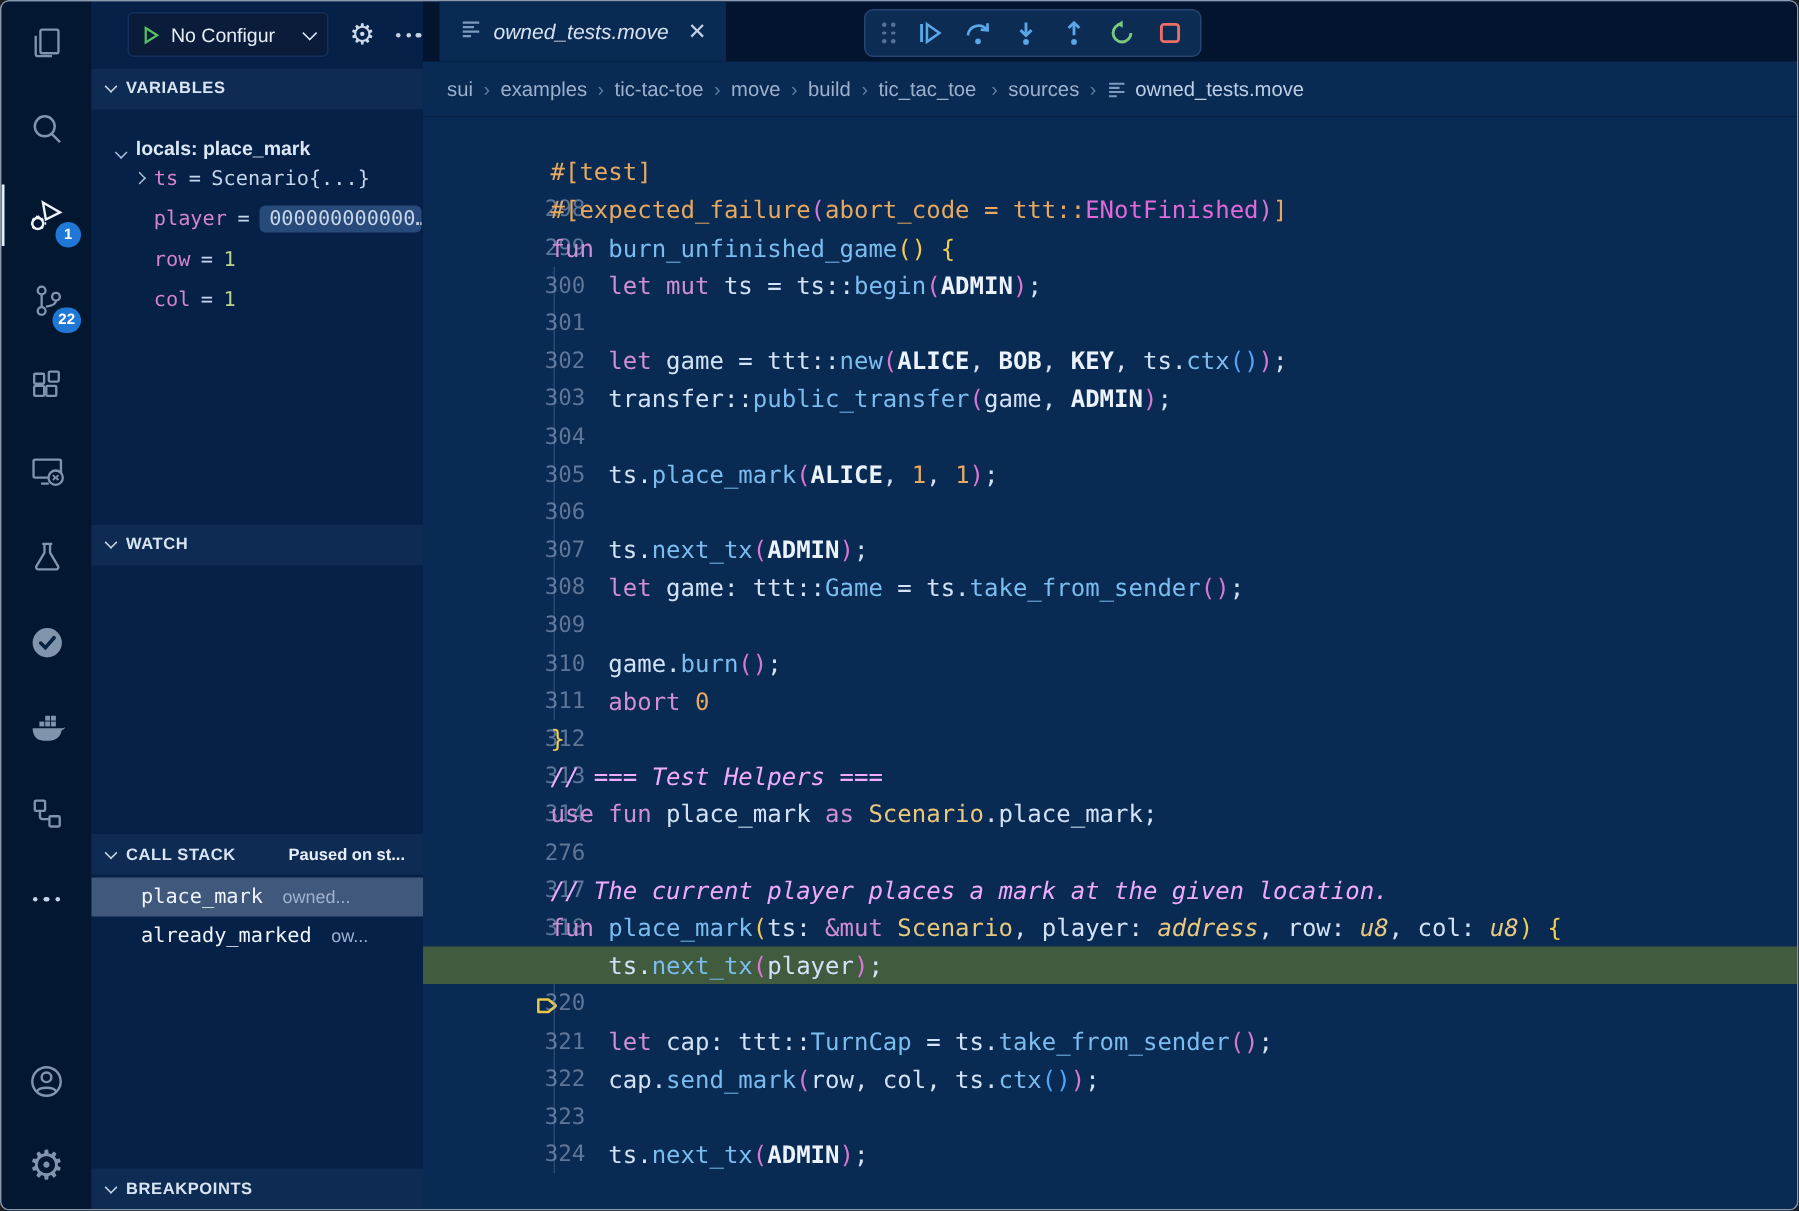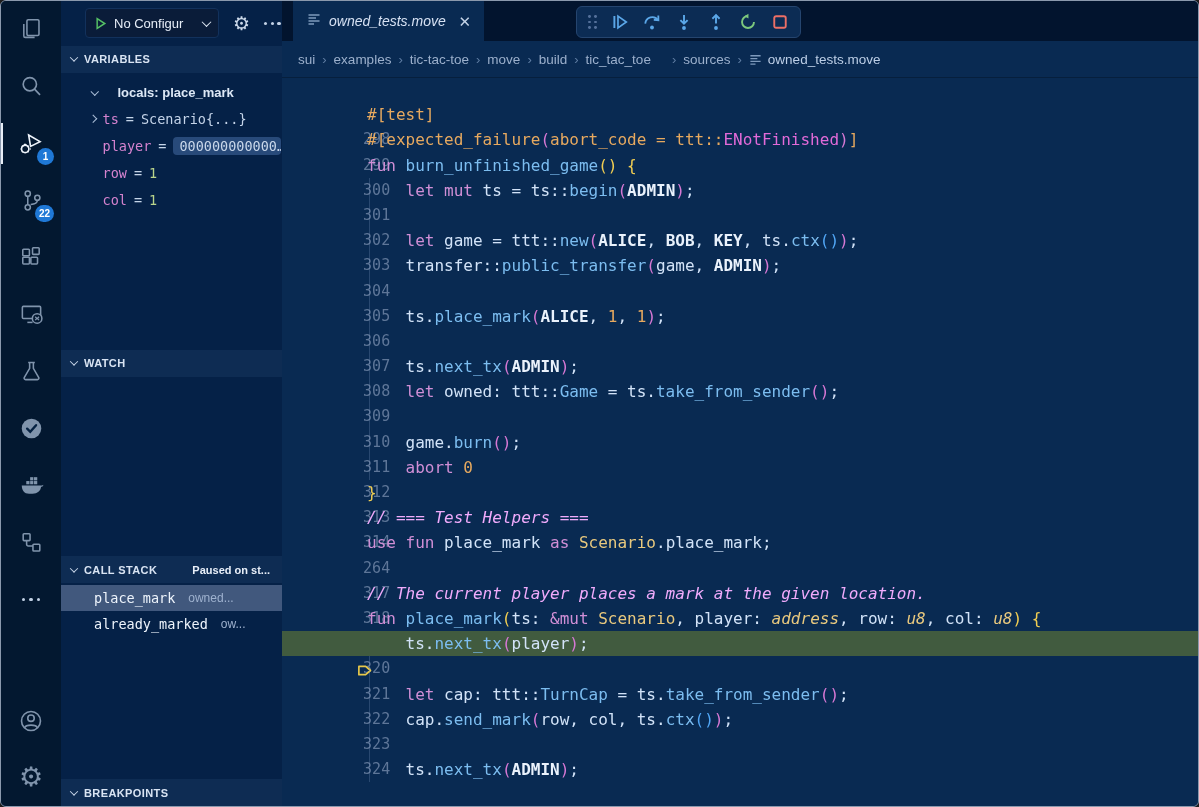--- a/index.html
+++ b/index.html
@@ -36,21 +36,21 @@
   .dots { display:flex; gap:3.5px; cursor:pointer; }
   .dots i { width:3.2px; height:3.2px; border-radius:50%; background:#c3d2e6; }
 
   .section-header { height:27px; background:#0e2c53; display:flex; align-items:center; gap:7px;
     padding:0 10px; color:#d9e4f3; cursor:pointer; flex-shrink:0; }
   .section-header .title { font-size:11px; font-weight:700; letter-spacing:.4px; }
   .section-header .chev { width:6px; height:6px; color:#c7d5e8; }
   .section-header .status { margin-left:auto; font-size:11px; font-weight:700; color:#e8eff9; padding-right:2px; }
 
   .vars-body { height:279px; padding-top:7px; overflow:hidden; }
-  .scope-row { display:flex; align-items:center; gap:20px; padding-left:31px; height:26px; cursor:pointer; }
+  .scope-row { display:flex; align-items:flex-end; gap:7px; padding-left:17px; height:26px; cursor:pointer; }
   .scope-row .chev { width:5.5px; height:5.5px; color:#a9bcd6; }
   .scope-row .scope-label { color:#dde8f6; font-size:13px; font-weight:700; }
   .var-row { display:flex; align-items:center; gap:7px; padding-left:29px; height:27px; cursor:pointer;
     font-family:"DejaVu Sans Mono", monospace; font-size:13.5px; }
   .var-row .vr-chev { width:5.5px; height:5.5px; color:#a9bcd6; flex-shrink:0; }
   .var-row .vr-name { color:#d583cf; }
   .var-row .vr-eq { color:#c6d6ea; }
   .vr-val.vv-obj { color:#c5d4e9; }
   .vr-val.vv-num { color:#bad48c; }
   .vr-val.vv-chip { background:rgba(90,130,193,.42); border-radius:4px; padding:1px 6px; color:#c9d7ea;
@@ -387,21 +387,21 @@
     <span class="crumb-sep">›</span>
   </span>
           <span style="display:flex;align-items:center;gap:7px">
     <span class="crumb">move</span>
     <span class="crumb-sep">›</span>
   </span>
           <span style="display:flex;align-items:center;gap:7px">
     <span class="crumb">build</span>
     <span class="crumb-sep">›</span>
   </span>
-          <span style="display:flex;align-items:flex-start;gap:21px">
+          <span style="display:flex;align-items:flex-start;gap:10px">
     <span class="crumb">tic_tac_toe</span>
     <span class="crumb-sep">›</span>
   </span>
           <span style="display:flex;align-items:center;gap:7px">
     <span class="crumb">sources</span>
     <span class="crumb-sep">›</span>
   </span>
         </span>
       <span class="crumb-file">
         <svg width="13" height="13" viewBox="0 0 14 14" stroke="#7e9abc" stroke-width="1.5">
@@ -495,21 +495,21 @@
       
       <span class="lnum">309</span>
     </div>
     <div class="ltext"><span class="tk-t">    ts.</span><span class="tk-f">next_tx</span><span class="tk-b2">(</span><span class="tk-c">ADMIN</span><span class="tk-b2">)</span><span class="tk-t">;</span></div>
   </div>
           <div class="code-line guided">
     <div class="gutter">
       
       <span class="lnum">310</span>
     </div>
-    <div class="ltext"><span class="tk-t">    </span><span class="tk-k">let </span><span class="tk-t">owned: ttt::</span><span class="tk-f">Game</span><span class="tk-t"> = ts.</span><span class="tk-f">take_from_sender</span><span class="tk-b2">()</span><span class="tk-t">;</span></div>
+    <div class="ltext"><span class="tk-t">    </span><span class="tk-k">let </span><span class="tk-t">game: ttt::</span><span class="tk-f">Game</span><span class="tk-t"> = ts.</span><span class="tk-f">take_from_sender</span><span class="tk-b2">()</span><span class="tk-t">;</span></div>
   </div>
           <div class="code-line guided">
     <div class="gutter">
       
       <span class="lnum">311</span>
     </div>
     <div class="ltext"></div>
   </div>
           <div class="code-line guided">
     <div class="gutter">
@@ -528,21 +528,21 @@
           <div class="code-line">
     <div class="gutter">
       
       <span class="lnum">314</span>
     </div>
     <div class="ltext"><span class="tk-b1">}</span></div>
   </div>
           <div class="code-line">
     <div class="gutter">
       
-      <span class="lnum">264</span>
+      <span class="lnum">276</span>
     </div>
     <div class="ltext"><span class="tk-m">// === Test Helpers ===</span></div>
   </div>
           <div class="code-line">
     <div class="gutter">
       
       <span class="lnum">317</span>
     </div>
     <div class="ltext"><span class="tk-k">use fun </span><span class="tk-t">place_mark </span><span class="tk-k">as </span><span class="tk-y">Scenario</span><span class="tk-t">.place_mark;</span></div>
   </div>

